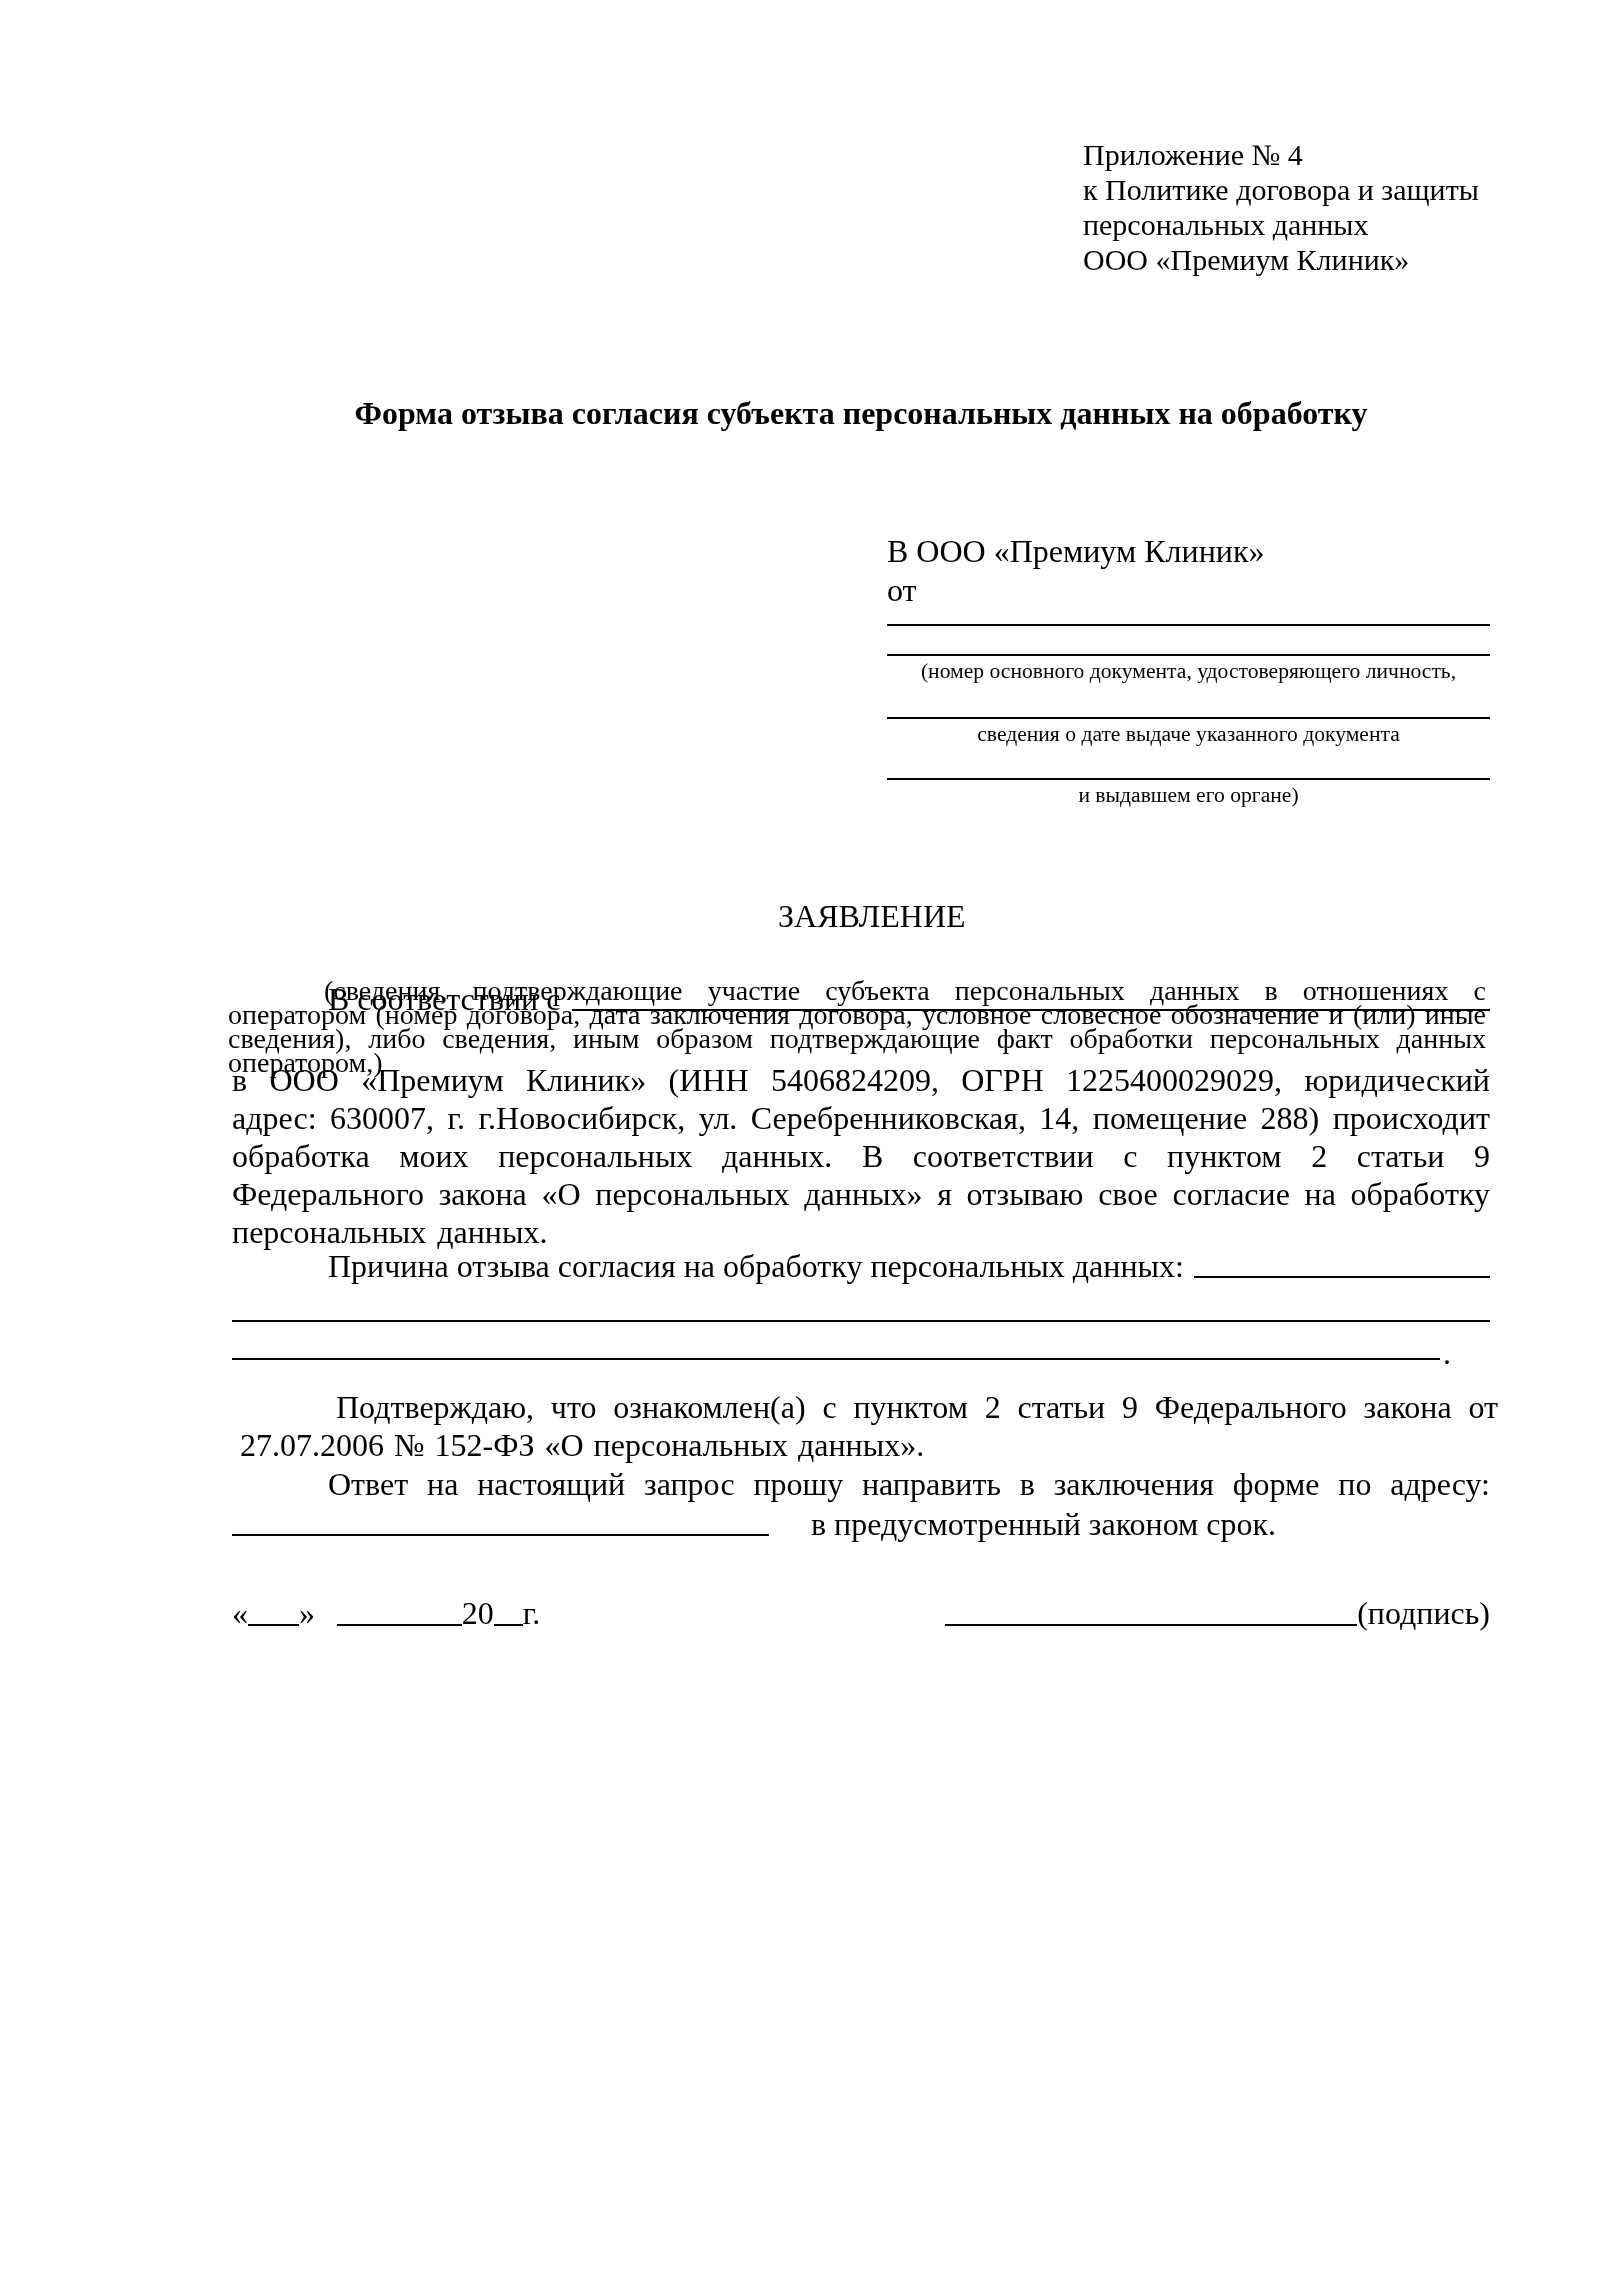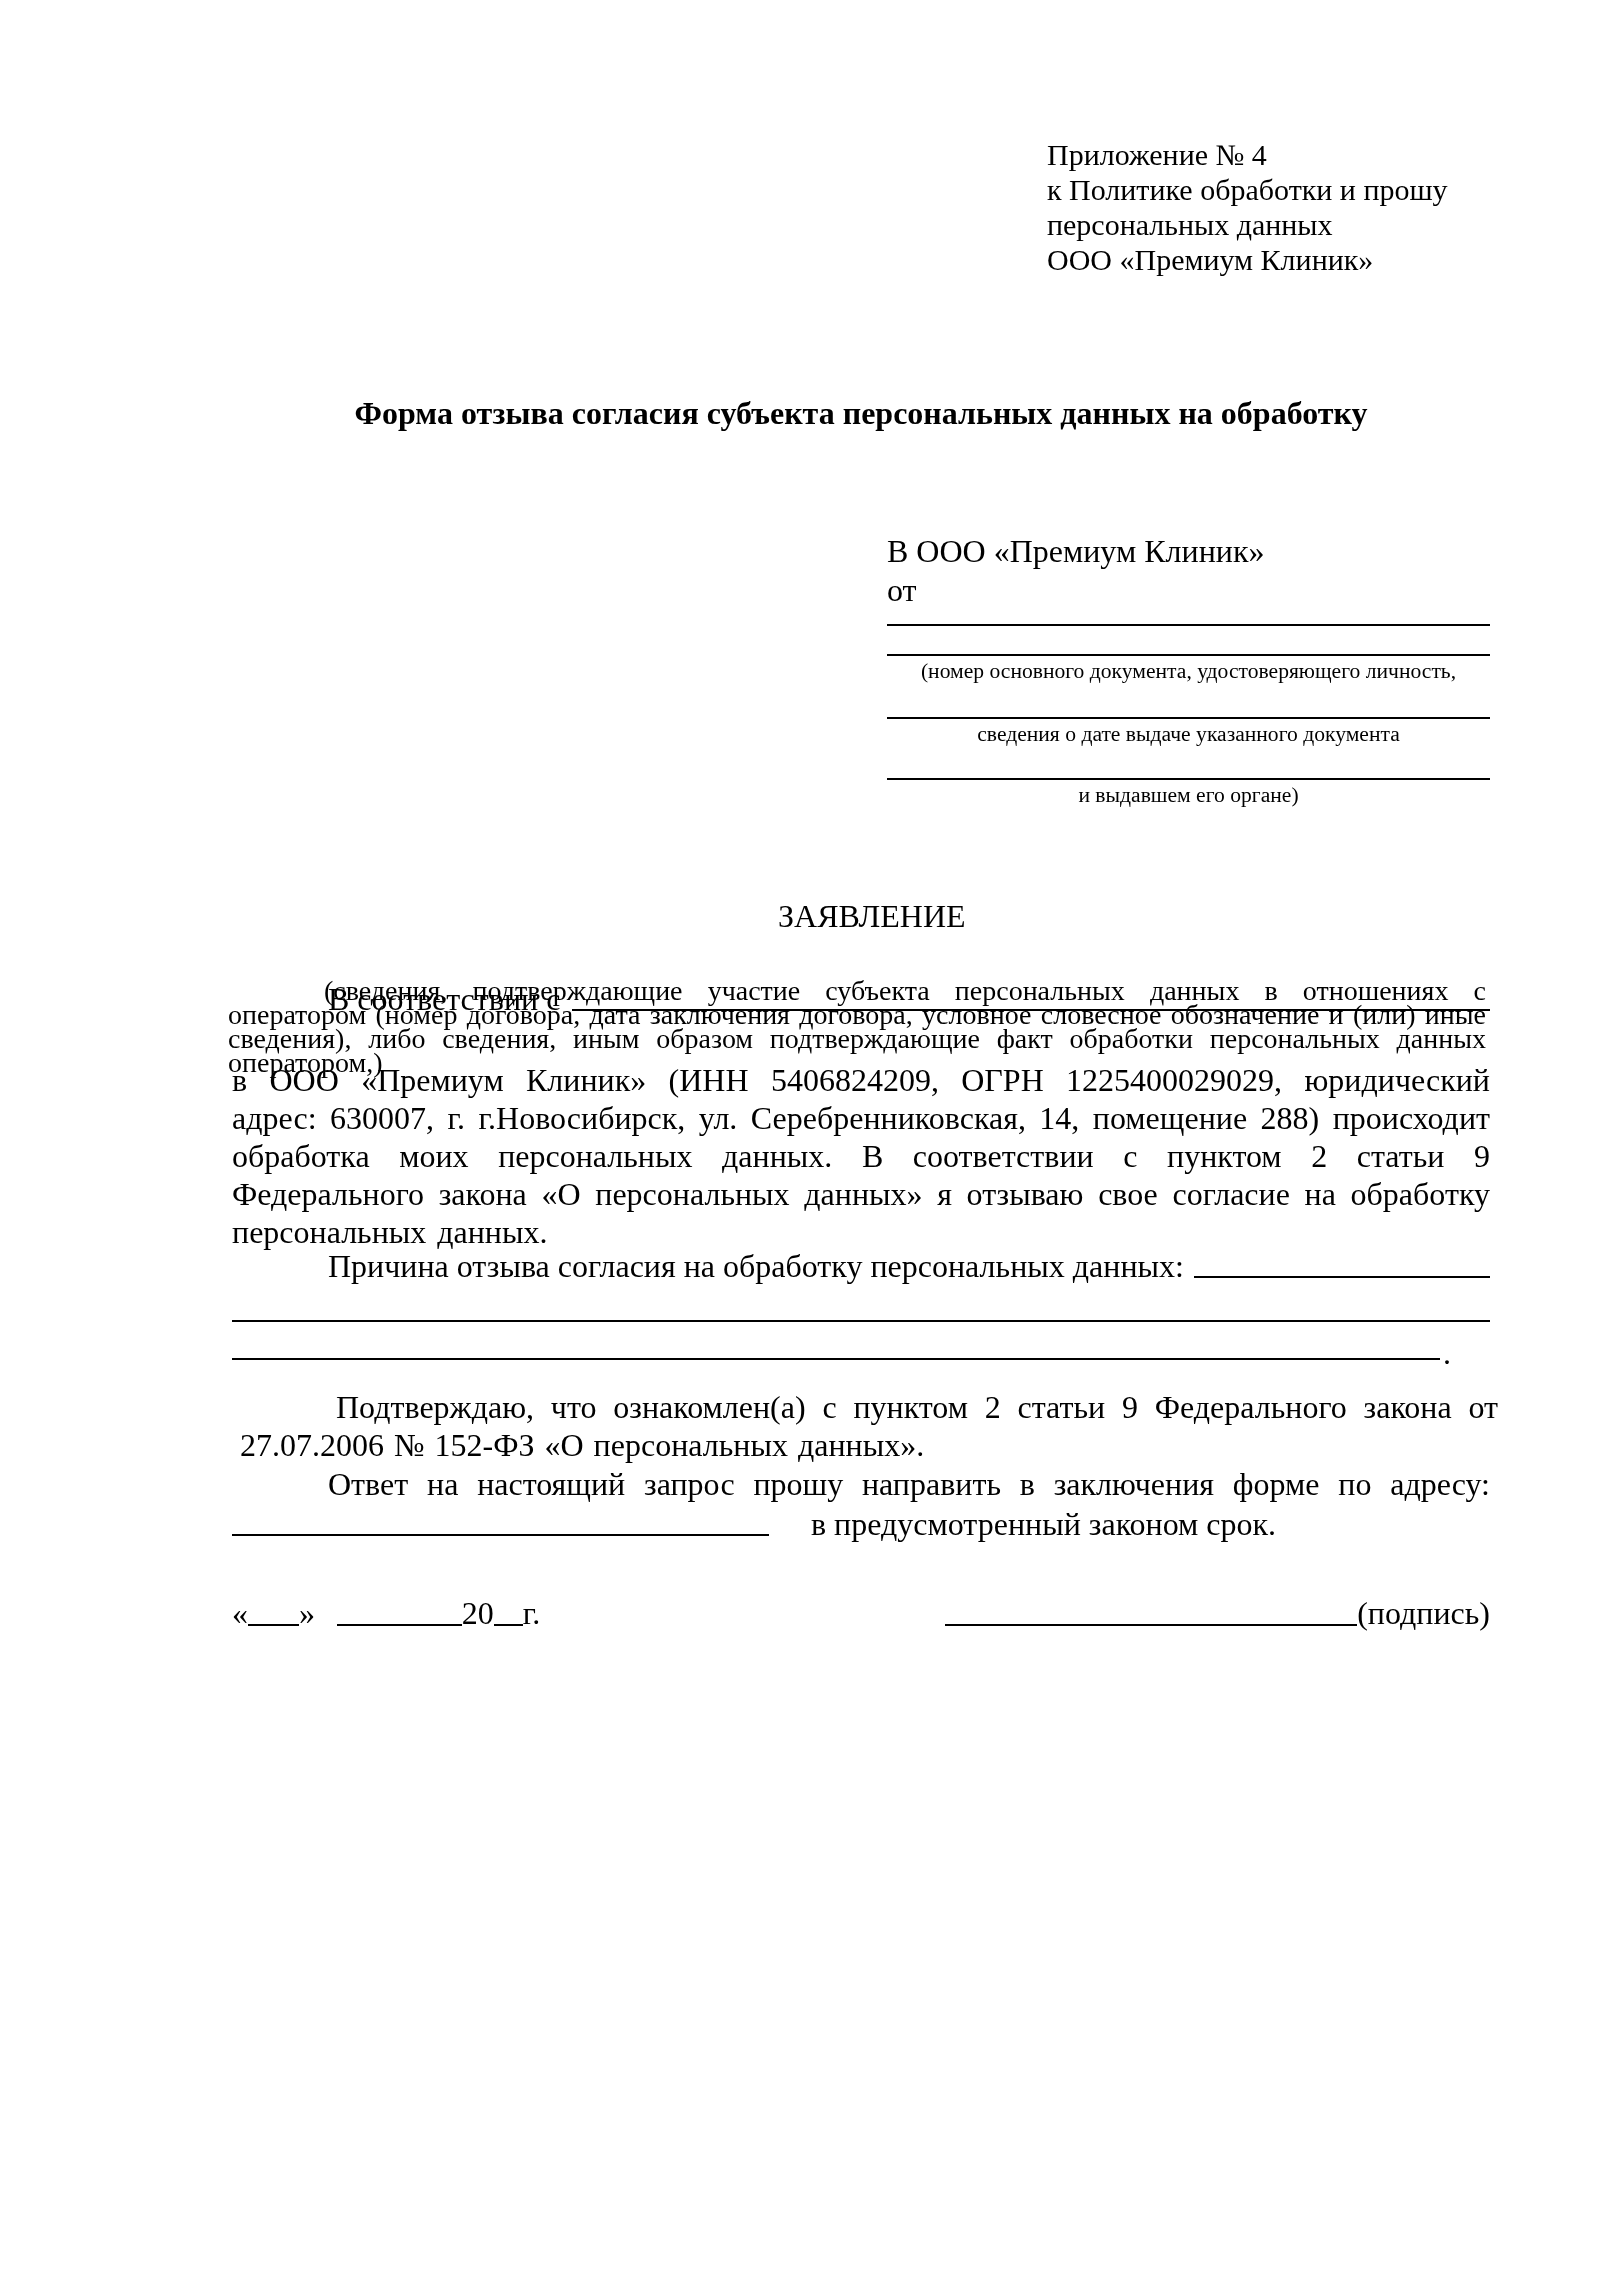--- a/index.html
+++ b/index.html
@@ -10,21 +10,21 @@
     background:#ffffff;
     color:#000;
     font-family:"Liberation Serif","DejaVu Serif",serif;
     font-size:32px;
     line-height:38px;
     overflow:hidden;
   }
   .abs{position:absolute;}
 
   
-  .annex{left:1047px;top:137px;font-size:30px;line-height:35px;}
+  .annex{left:1083px;top:137px;font-size:30px;line-height:35px;}
 
   
   .title{left:232px;top:390px;width:1258px;text-align:center;font-weight:bold;font-size:32px;line-height:46px;}
 
   
   .addressee{left:887px;top:532px;width:603px;line-height:39px;}
   .blank{border-bottom:2.9px solid #000;}
   .addressee .b1{height:13.7px;}
   .addressee .b2{height:28px;}
   .addressee .b3{height:33px;}
@@ -60,21 +60,21 @@
   .footer{left:232px;top:1594px;width:1258px;display:flex;justify-content:space-between;align-items:baseline;line-height:39px;}
   .ul{display:inline-block;border-bottom:2.9px solid #000;height:3.9px;vertical-align:-2px;}
 </style>
 </head>
 <body>
 
 <div class="page">
 
   <div class="abs annex">
     <div>Приложение № 4</div>
-    <div>к Политике обработки и прошу</div>
+    <div>к Политике договора и защиты</div>
     <div>персональных данных</div>
     <div>ООО «Премиум Клиник»</div>
   </div>
 
   <div class="abs title">
     <div>Форма отзыва согласия субъекта персональных данных на обработку</div>
   </div>
 
   <div class="abs addressee">
     <div>В ООО «Премиум Клиник»</div>

